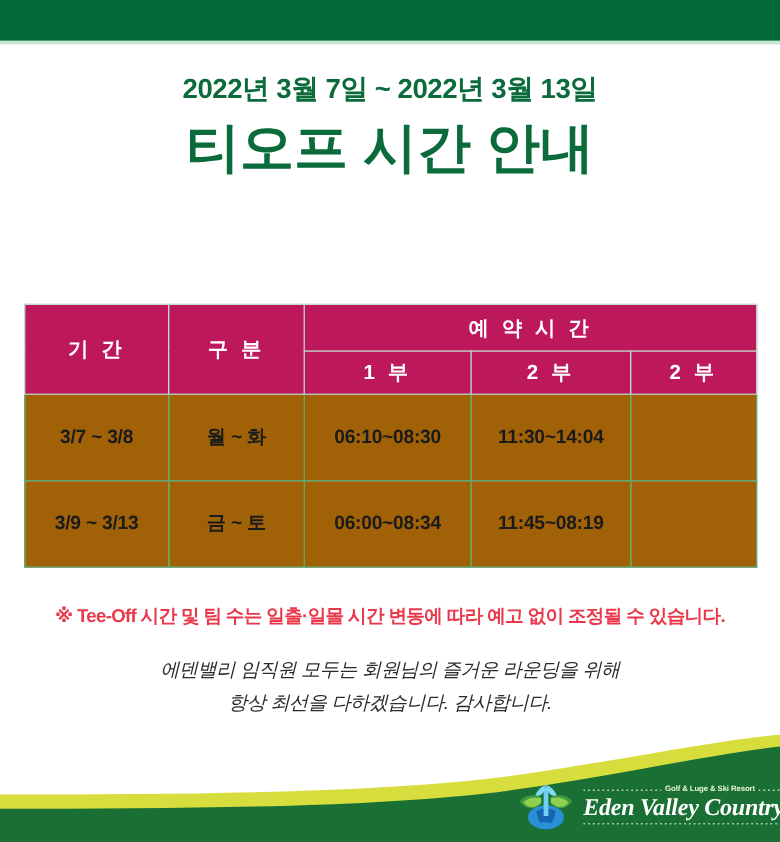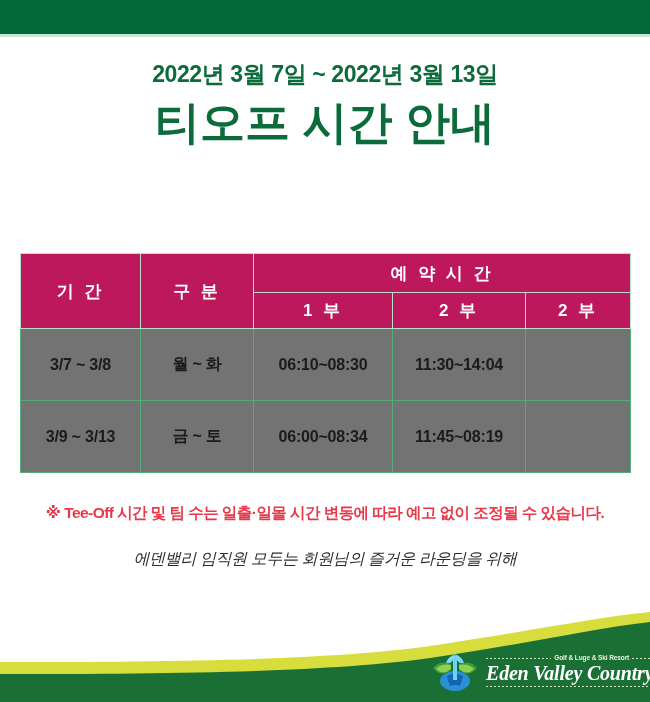--- a/index.html
+++ b/index.html
@@ -93,21 +93,21 @@
     background: #be185d;
     color: #ffffff;
     font-weight: bold;
     border-color: #b9dec9;
     font-size: 17px;
     letter-spacing: 3px;
   }
   .tee-table thead tr.row-top th { height: 39px; }
   .tee-table thead tr.row-sub th { height: 36px; }
   .tee-table tbody td {
-    background: #737373;
+    background: #a16207;
     color: #1b1b1b;
     height: 72px;
     font-weight: bold;
     font-size: 16px;
     margin-left: 16px;
   }
   .tee-table tbody td.cell-empty { }
   .col-period { width: 120px; }
   .col-day    { width: 113px; }
   .col-p1     { width: 139px; }
@@ -248,20 +248,21 @@
         <td>11:45~08:19</td>
         <td class="cell-empty"></td>
       </tr>
     </tbody>
   </table>
 
   <div class="red-note">※ Tee-Off 시간 및 팀 수는 일출·일몰 시간 변동에 따라 예고 없이 조정될 수 있습니다.</div>
 
   <div class="closing">
     <div>에덴밸리 임직원 모두는 회원님의 즐거운 라운딩을 위해</div>
+    <div>항상 최선을 다하겠습니다. 감사합니다.</div>
   </div>
 
   <svg class="footer-wave" viewBox="0 0 650 90" preserveAspectRatio="none">
     <path d="M0,50 C180,50 330,48 430,34 C520,21 590,6 650,0 L650,90 L0,90 Z" fill="#d6dd3c"></path>
     <path d="M0,62 C180,62 330,60 430,46 C520,33 590,17 650,10 L650,90 L0,90 Z" fill="#1a7034"></path>
   </svg>
 
   <div class="footer-logo">
     <svg class="emblem" viewBox="0 0 50 46">
       <ellipse cx="25" cy="33" rx="15" ry="10" fill="#2a8fd4"></ellipse>

